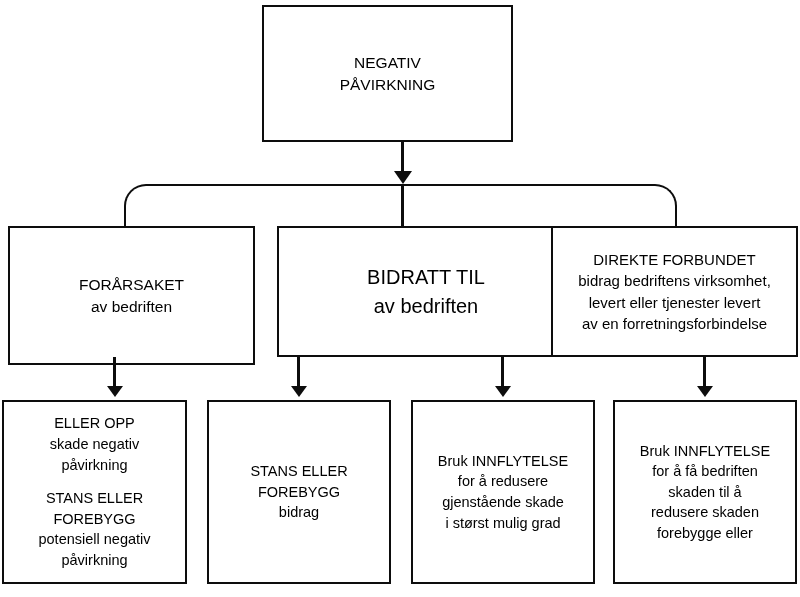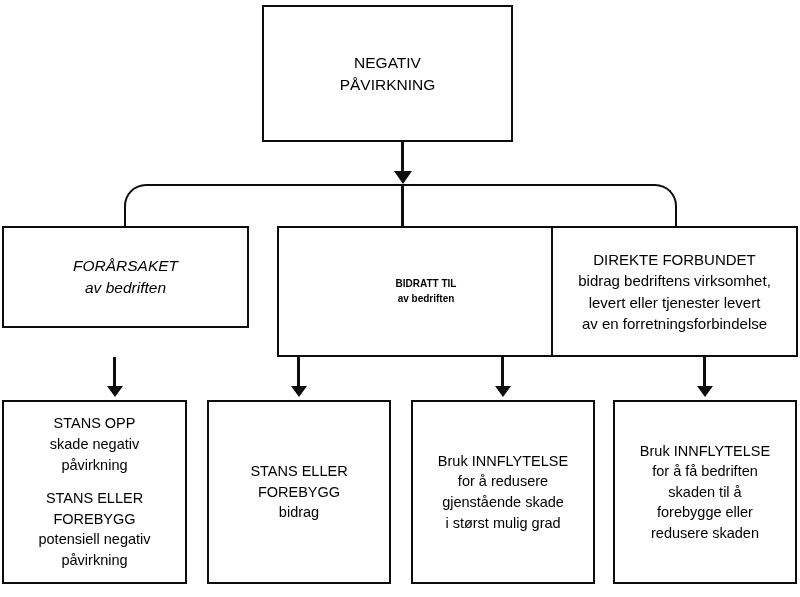--- a/index.html
+++ b/index.html
@@ -45,34 +45,32 @@
   #root-node {
     left: 262px;
     top: 5px;
     width: 251px;
     height: 137px;
     font-size: 15.5px;
   }
 
   
   #cause-node {
-    left: 2px;
+    left: 8px;
     top: 226px;
     width: 247px;
-    height: 102px;
+    height: 139px;
     font-size: 15.5px;
-    font-style: italic;
   }
   #contribute-node {
     left: 277px;
     top: 226px;
     width: 298px;
     height: 131px;
-    font-size: 10px;
-    font-weight: bold;
+    font-size: 20px;
   }
   #linked-node {
     left: 551px;
     top: 226px;
     width: 247px;
     height: 131px;
     font-size: 15px;
   }
 
   
@@ -177,21 +175,21 @@
   <div class="arrowhead small" style="left:290.5px; top:386px;"></div>
 
   <div class="conn vline" style="left:501px; top:357px; height:32px;"></div>
   <div class="arrowhead small" style="left:494.5px; top:386px;"></div>
 
   <div class="conn vline" style="left:703px; top:357px; height:32px;"></div>
   <div class="arrowhead small" style="left:696.5px; top:386px;"></div>
 
   <div class="node" id="action-correct-node">
     <div class="group">
-      <span class="line">STANS OPP</span>
+      <span class="line">ELLER OPP</span>
       <span class="line">skade negativ</span>
       <span class="line">påvirkning</span>
     </div>
     <div class="group">
       <span class="line">STANS ELLER</span>
       <span class="line">FOREBYGG</span>
       <span class="line">potensiell negativ</span>
       <span class="line">påvirkning</span>
     </div>
   </div>
@@ -211,18 +209,18 @@
       <span class="line">gjenstående skade</span>
       <span class="line">i størst mulig grad</span>
     </div>
   </div>
 
   <div class="node" id="action-leverage-cause-node">
     <div class="group">
       <span class="line">Bruk  INNFLYTELSE</span>
       <span class="line">for å få bedriften</span>
       <span class="line">skaden til å</span>
+      <span class="line">redusere skaden</span>
       <span class="line">forebygge eller</span>
-      <span class="line">redusere skaden</span>
     </div>
   </div>
 
 </div>
 
 </body></html>

